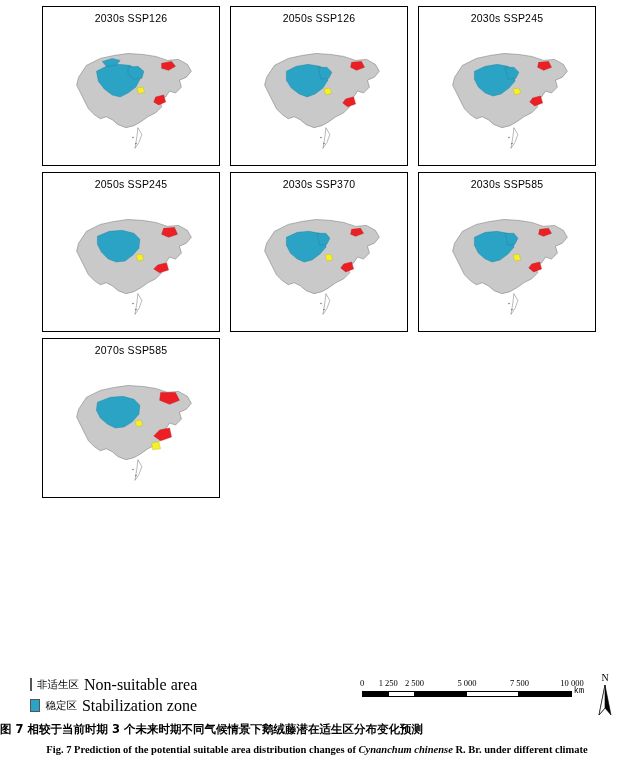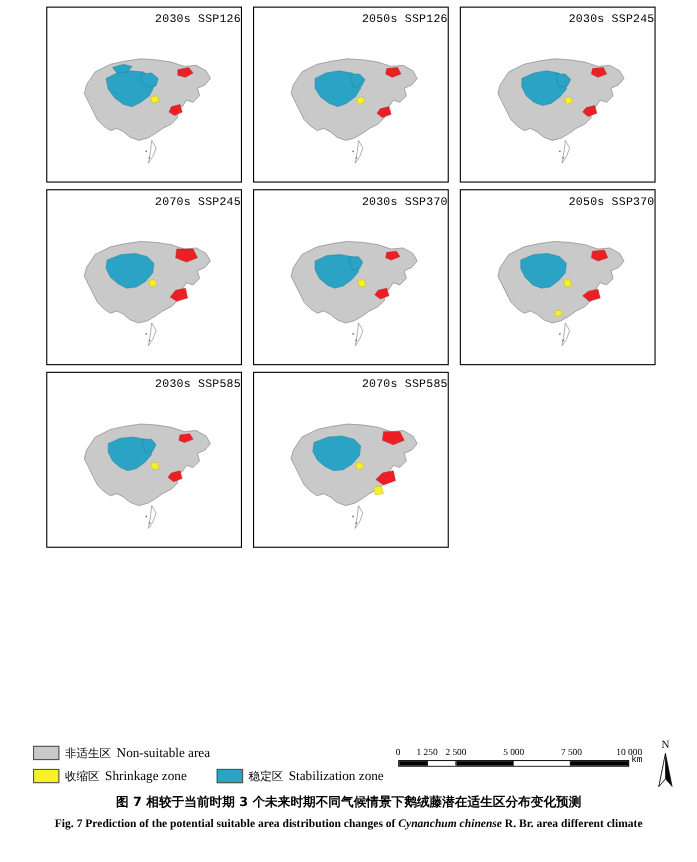--- a/index.html
+++ b/index.html
@@ -39,23 +39,23 @@
     border: 1.6px solid #000;
     box-sizing: border-box;
     position: relative;
     background: #fff;
   }
   .panel-title {
     position: absolute;
     top: 5px;
     left: 0;
     width: 100%;
-    text-align: right;
+    text-align: center;
     font-size: 10.5px;
-    font-family: Liberation Mono, monospace;
+    font-family: Liberation Sans, sans-serif;
     letter-spacing: .2px;
   }
   .map-holder {
     position: absolute;
     left: 0;
     top: 18px;
     width: 100%;
     height: 140px;
   }
   .map-holder svg {
@@ -89,21 +89,21 @@
     margin-right: 5px;
     box-sizing: border-box;
   }
   .lg-zh {
     font-size: 10.5px;
     font-family: "DejaVu Sans", sans-serif;
     margin-right: 5px;
     white-space: nowrap;
   }
   .lg-en {
-    font-size: 12px;
+    font-size: 16px;
     font-family: "Liberation Serif", serif;
     white-space: nowrap;
   }
 
   
   .scalebar {
     position: absolute;
     left: 362px;
     top: 678px;
     width: 210px;
@@ -150,21 +150,20 @@
     font-size: 10px;
     font-family: "Liberation Serif", serif;
     line-height: 11px;
   }
 
   
   .cap-zh {
     position: absolute;
     left: 0; top: 722px;
     width: 634px;
-    text-align: center;
     font-size: 11.5px;
     font-weight: bold;
     font-family: "DejaVu Sans", sans-serif;
   }
   .cap-en {
     position: absolute;
     left: 10px; top: 742px;
     width: 614px;
     text-align: center;
     font-size: 10.5px;
@@ -233,76 +232,58 @@
             <path d="M115 73 L123 71 L125 78 L117 81 L112 77 Z" fill="#ec2024" stroke="#b51418" stroke-width="0.4"></path>
             <path d="M95 64 L101 63 L103 68 L97 70 Z" fill="#f5f02a" stroke="#b8b318" stroke-width="0.4"></path>
             <path d="M96 103 L100 110 L97 118 L93 124 L95 112 Z" fill="none" stroke="#6f6f6f" stroke-width="0.5"></path>
             <circle cx="91" cy="113" r="0.8" fill="#6f6f6f"></circle>
               <circle cx="94" cy="119" r="0.8" fill="#6f6f6f"></circle>
           </g>
         </svg>
       </div>
     </div>
 
-
-    <div class="panel">
-      <div class="panel-title">2070s SSP245</div>
-      <div class="map-holder">
-        <svg viewBox="0 0 178 140" preserveAspectRatio="xMidYMid meet">
-          <g>
-            <path d="M36 52 L44 40 L58 33 L72 30 L86 28 L101 29 L114 31 L126 35 L137 34 L146 39 L150 46 L145 52 L138 55 L140 62 L134 68 L128 66 L124 72 L118 74 L120 82 L114 88 L106 92 L99 97 L92 101 L84 103 L76 100 L70 95 L64 92 L58 94 L52 90 L46 84 L42 76 L38 68 L34 60 Z" fill="#c9c9c9" stroke="#6f6f6f" stroke-width="0.5"></path>
-            <path d="M55 45 L68 40 L81 39 L92 42 L98 48 L97 57 L90 65 L82 70 L73 71 L65 67 L58 61 L54 53 Z" fill="#2ba3c4" stroke="#1d7f9b" stroke-width="0.4"></path>
-            <path d="M119 35 L134 35 L138 43 L128 47 L118 43 Z" fill="#ec2024" stroke="#b51418" stroke-width="0.4"></path>
-            <path d="M118 73 L127 71 L129 80 L119 83 L113 79 Z" fill="#ec2024" stroke="#b51418" stroke-width="0.4"></path>
-            <path d="M93 64 L99 63 L101 68 L95 70 Z" fill="#f5f02a" stroke="#b8b318" stroke-width="0.4"></path>
-            <path d="M96 103 L100 110 L97 118 L93 124 L95 112 Z" fill="none" stroke="#6f6f6f" stroke-width="0.5"></path>
-            <circle cx="91" cy="113" r="0.8" fill="#6f6f6f"></circle>
-              <circle cx="94" cy="119" r="0.8" fill="#6f6f6f"></circle>
-          </g>
-        </svg>
-      </div>
-    </div>
+    <div class="panel">
+      <div class="panel-title">2050s SSP245</div>
+      <div class="map-holder">
+        <svg viewBox="0 0 178 140" preserveAspectRatio="xMidYMid meet">
+          <g>
+            <path d="M36 52 L44 40 L58 33 L72 30 L86 28 L101 29 L114 31 L126 35 L137 34 L146 39 L150 46 L145 52 L138 55 L140 62 L134 68 L128 66 L124 72 L118 74 L120 82 L114 88 L106 92 L99 97 L92 101 L84 103 L76 100 L70 95 L64 92 L58 94 L52 90 L46 84 L42 76 L38 68 L34 60 Z" fill="#c9c9c9" stroke="#6f6f6f" stroke-width="0.5"></path>
+            <path d="M55 45 L67 40 L80 39 L92 42 L98 48 L97 57 L91 64 L83 70 L74 71 L66 68 L59 61 L55 53 Z" fill="#2ba3c4" stroke="#1d7f9b" stroke-width="0.4"></path>
+            <path d="M122 37 L133 36 L136 43 L127 46 L120 43 Z" fill="#ec2024" stroke="#b51418" stroke-width="0.4"></path>
+            <path d="M116 74 L125 72 L127 79 L118 82 L112 78 Z" fill="#ec2024" stroke="#b51418" stroke-width="0.4"></path>
+            <path d="M94 64 L100 63 L102 69 L96 70 Z" fill="#f5f02a" stroke="#b8b318" stroke-width="0.4"></path>
+            <path d="M96 103 L100 110 L97 118 L93 124 L95 112 Z" fill="none" stroke="#6f6f6f" stroke-width="0.5"></path>
+            <circle cx="91" cy="113" r="0.8" fill="#6f6f6f"></circle>
+              <circle cx="94" cy="119" r="0.8" fill="#6f6f6f"></circle>
+          </g>
+        </svg>
+      </div>
+    </div>
+
 
     <div class="panel">
       <div class="panel-title">2030s SSP370</div>
       <div class="map-holder">
         <svg viewBox="0 0 178 140" preserveAspectRatio="xMidYMid meet">
           <g>
             <path d="M36 52 L44 40 L58 33 L72 30 L86 28 L101 29 L114 31 L126 35 L137 34 L146 39 L150 46 L145 52 L138 55 L140 62 L134 68 L128 66 L124 72 L118 74 L120 82 L114 88 L106 92 L99 97 L92 101 L84 103 L76 100 L70 95 L64 92 L58 94 L52 90 L46 84 L42 76 L38 68 L34 60 Z" fill="#c9c9c9" stroke="#6f6f6f" stroke-width="0.5"></path>
             <path d="M56 46 L67 41 L79 40 L90 42 L96 47 L96 56 L90 63 L82 69 L74 71 L67 68 L60 62 L56 54 Z" fill="#2ba3c4" stroke="#1d7f9b" stroke-width="0.4"></path>
             <path d="M87 42 L96 42 L100 47 L97 53 L90 54 Z" fill="#2ba3c4" stroke="#1d7f9b" stroke-width="0.4"></path>
             <path d="M122 38 L131 37 L134 42 L126 45 L121 43 Z" fill="#ec2024" stroke="#b51418" stroke-width="0.4"></path>
             <path d="M114 73 L122 71 L124 78 L116 81 L111 77 Z" fill="#ec2024" stroke="#b51418" stroke-width="0.4"></path>
             <path d="M95 64 L101 63 L103 69 L97 70 Z" fill="#f5f02a" stroke="#b8b318" stroke-width="0.4"></path>
             <path d="M96 103 L100 110 L97 118 L93 124 L95 112 Z" fill="none" stroke="#6f6f6f" stroke-width="0.5"></path>
             <circle cx="91" cy="113" r="0.8" fill="#6f6f6f"></circle>
               <circle cx="94" cy="119" r="0.8" fill="#6f6f6f"></circle>
           </g>
         </svg>
       </div>
     </div>
 
-    <div class="panel">
-      <div class="panel-title">2050s SSP370</div>
-      <div class="map-holder">
-        <svg viewBox="0 0 178 140" preserveAspectRatio="xMidYMid meet">
-          <g>
-            <path d="M36 52 L44 40 L58 33 L72 30 L86 28 L101 29 L114 31 L126 35 L137 34 L146 39 L150 46 L145 52 L138 55 L140 62 L134 68 L128 66 L124 72 L118 74 L120 82 L114 88 L106 92 L99 97 L92 101 L84 103 L76 100 L70 95 L64 92 L58 94 L52 90 L46 84 L42 76 L38 68 L34 60 Z" fill="#c9c9c9" stroke="#6f6f6f" stroke-width="0.5"></path>
-            <path d="M55 45 L67 40 L80 39 L91 42 L97 48 L96 57 L90 64 L82 70 L74 71 L66 68 L59 61 L55 53 Z" fill="#2ba3c4" stroke="#1d7f9b" stroke-width="0.4"></path>
-            <path d="M121 37 L132 36 L135 43 L126 46 L120 43 Z" fill="#ec2024" stroke="#b51418" stroke-width="0.4"></path>
-            <path d="M117 74 L126 72 L128 80 L118 83 L112 78 Z" fill="#ec2024" stroke="#b51418" stroke-width="0.4"></path>
-            <path d="M94 64 L100 63 L102 69 L96 70 Z" fill="#f5f02a" stroke="#b8b318" stroke-width="0.4"></path>
-            <path d="M86 92 L92 91 L93 96 L87 97 Z" fill="#f5f02a" stroke="#b8b318" stroke-width="0.4"></path>
-            <path d="M96 103 L100 110 L97 118 L93 124 L95 112 Z" fill="none" stroke="#6f6f6f" stroke-width="0.5"></path>
-            <circle cx="91" cy="113" r="0.8" fill="#6f6f6f"></circle>
-              <circle cx="94" cy="119" r="0.8" fill="#6f6f6f"></circle>
-          </g>
-        </svg>
-      </div>
-    </div>
 
 
     <div class="panel">
       <div class="panel-title">2030s SSP585</div>
       <div class="map-holder">
         <svg viewBox="0 0 178 140" preserveAspectRatio="xMidYMid meet">
           <g>
             <path d="M36 52 L44 40 L58 33 L72 30 L86 28 L101 29 L114 31 L126 35 L137 34 L146 39 L150 46 L145 52 L138 55 L140 62 L134 68 L128 66 L124 72 L118 74 L120 82 L114 88 L106 92 L99 97 L92 101 L84 103 L76 100 L70 95 L64 92 L58 94 L52 90 L46 84 L42 76 L38 68 L34 60 Z" fill="#c9c9c9" stroke="#6f6f6f" stroke-width="0.5"></path>
             <path d="M56 46 L67 41 L79 40 L90 42 L96 47 L96 56 L90 63 L82 69 L74 71 L67 68 L60 62 L56 54 Z" fill="#2ba3c4" stroke="#1d7f9b" stroke-width="0.4"></path>
             <path d="M87 42 L96 42 L100 47 L97 53 L90 54 Z" fill="#2ba3c4" stroke="#1d7f9b" stroke-width="0.4"></path>
@@ -341,25 +322,20 @@
 
   <div class="legend">
     <div class="legend-row">
       <div class="legend-cell">
         <span class="swatch" style="background:#c9c9c9"></span>
         <span class="lg-zh">非适生区</span>
         <span class="lg-en">Non-suitable area</span>
       </div>
     </div>
     <div class="legend-row">
-      <div class="legend-cell">
-        <span class="swatch" style="background:#f5f02a"></span>
-        <span class="lg-zh">收缩区</span>
-        <span class="lg-en">Shrinkage zone</span>
-      </div>
       <div class="legend-cell">
         <span class="swatch" style="background:#2ba3c4"></span>
         <span class="lg-zh">稳定区</span>
         <span class="lg-en">Stabilization zone</span>
       </div>
     </div>
   </div>
 
   <div class="scalebar">
     <div class="sb-labels">
@@ -383,16 +359,16 @@
   <div class="north">
     <div class="north-label">N</div>
     <svg width="26" height="34" viewBox="0 0 26 34">
       <polygon points="13,2 19,32 13,25 7,32" fill="#000" stroke="#000" stroke-width="0.6"></polygon>
       <polygon points="13,2 13,25 7,32" fill="#fff" stroke="#000" stroke-width="0.6"></polygon>
     </svg>
   </div>
 
   <div class="cap-zh">图 7    相较于当前时期 3 个未来时期不同气候情景下鹅绒藤潜在适生区分布变化预测</div>
   <div class="cap-en">
-    <span>Fig. 7    Prediction of the potential suitable area distribution changes of </span><i>Cynanchum chinense</i><span> R. Br. area different climate</span><br>
+    <span>Fig. 7    Prediction of the potential suitable area distribution changes of </span><i>Cynanchum chinense</i><span> R. Br. under different climate</span><br>
   </div>
 
 </div>
 
 </body></html>

